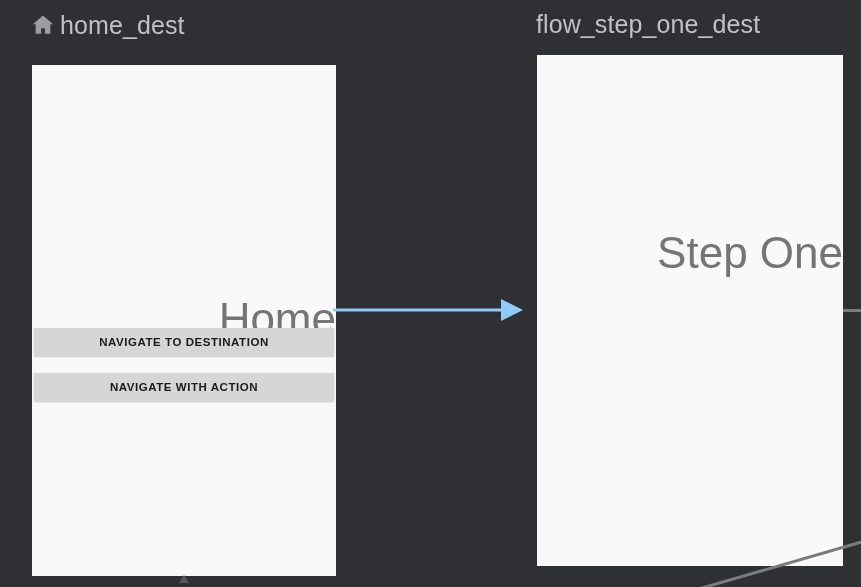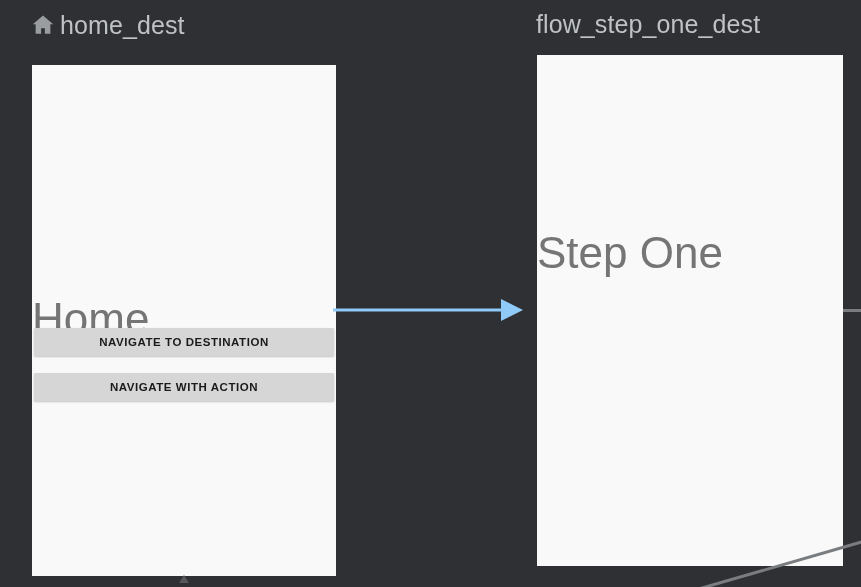--- a/index.html
+++ b/index.html
@@ -44,21 +44,21 @@
   
   .dest-frame {
     position: absolute;
     background: #f9f9f9;
     overflow: hidden;
   }
   .screen-title {
     position: absolute;
     left: 0;
     right: 0;
-    text-align: left;
+    text-align: right;
     color: #757575;
     font-size: 44px;
     font-weight: 400;
     line-height: 1;
   }
   .nav-button {
     position: absolute;
     background: #d6d6d6;
     border: none;
     border-radius: 1px;

